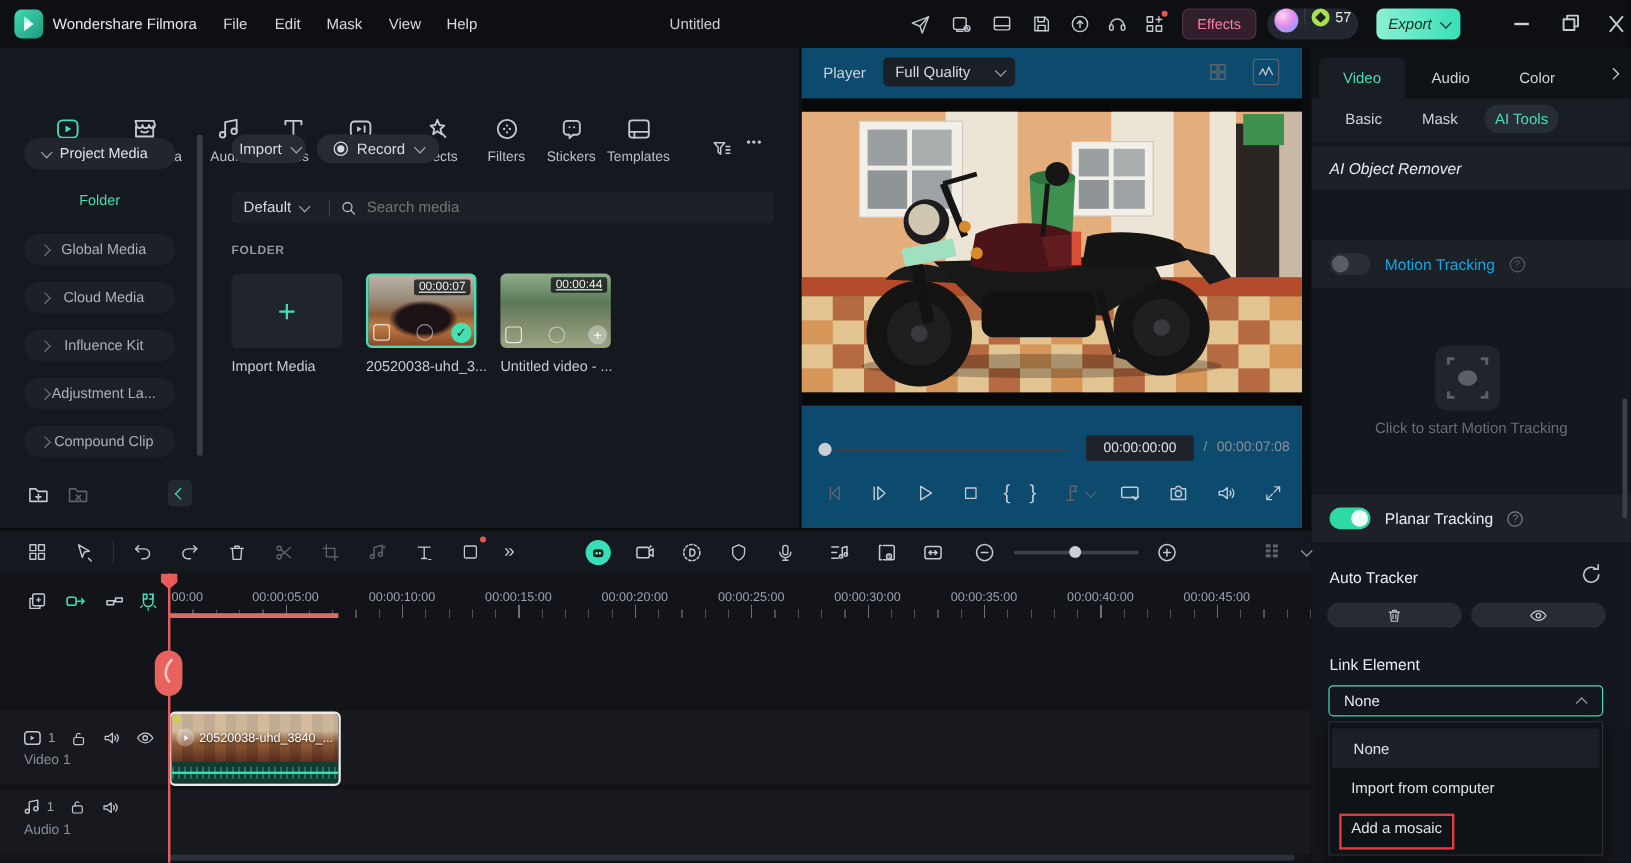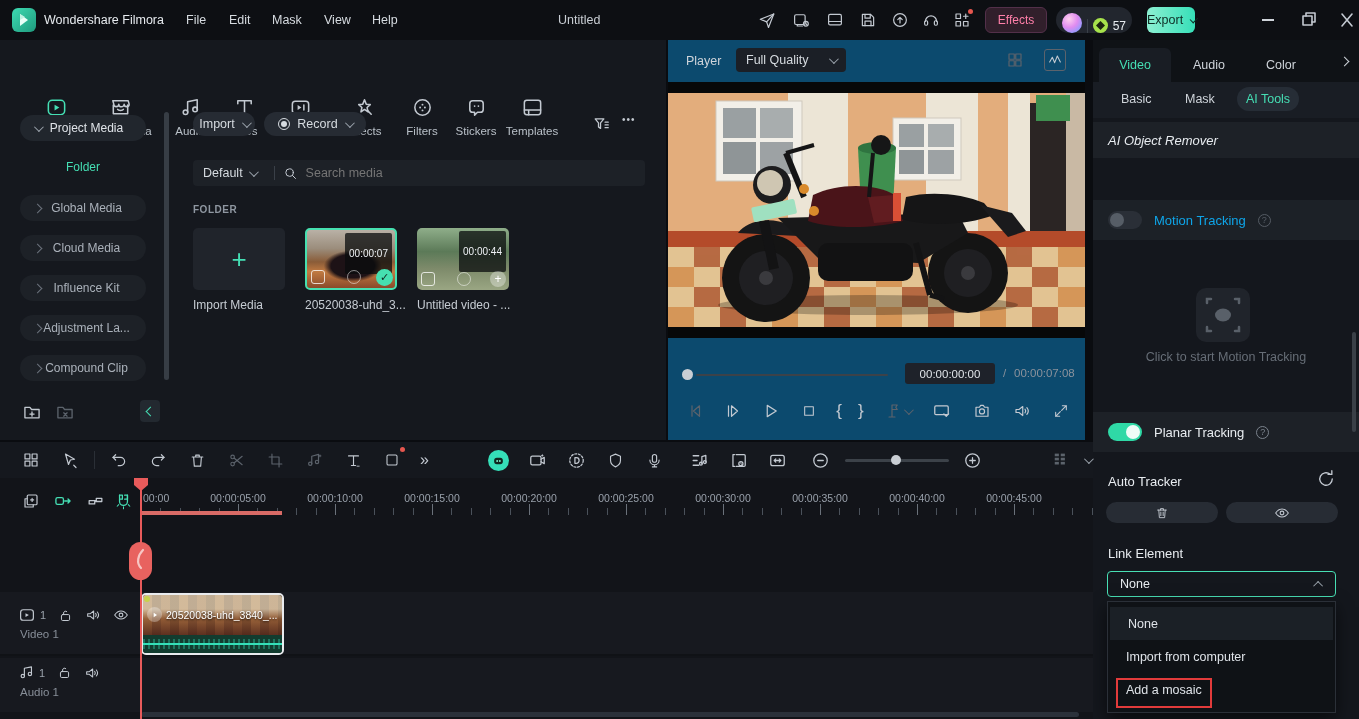--- a/index.html
+++ b/index.html
@@ -23,21 +23,21 @@
   .panel { background:#15181e; }
   .pill-btn { background:#262b33; border-radius:12px; color:#d6dbe0; display:flex; align-items:center; justify-content:center; gap:7px; }
   .dim-t { color:#8b929c; }
   .menu-item { color:#d6dbe0; cursor:default; }
   .navcol { position:absolute; top:56px; width:64px; display:flex; flex-direction:column; align-items:center; gap:6px; color:#b9c0c8; font-size:11.5px; }
   .navcol.active { color:#45dfb4; }
   .side-item { position:absolute; left:20px; width:126px; height:26px; border-radius:13px; background:#1d2127; display:flex; align-items:center; color:#aab1ba; font-size:12px; }
   .side-item .lbl { flex:1; text-align:center; padding-right:14px; }
   .thumb { position:absolute; width:92px; height:62px; border-radius:5px; overflow:hidden; }
   .thumb-label { position:absolute; font-size:12px; color:#c6ccd3; width:100px; white-space:nowrap; overflow:hidden; }
-  .dur-badge { position:absolute; top:3px; right:3px; background:rgba(10,12,14,.75); color:#eef1f4; font-size:10px; padding:15px 4px; border-radius:2px; }
+  .dur-badge { position:absolute; top:3px; right:3px; background:rgba(10,12,14,.75); color:#eef1f4; font-size:10px; padding:1px 4px; border-radius:2px;text-decoration:underline; }
   .mini-ic { position:absolute; bottom:4px; width:14px; height:14px; border:1.3px solid rgba(255,255,255,.85); border-radius:3px; opacity:.9; }
   .toggle { width:34px; height:18px; border-radius:9px; position:relative; }
   .toggle .knob { position:absolute; top:2px; width:14px; height:14px; border-radius:50%; }
   .tl-icon { display:flex; align-items:center; justify-content:center; width:30px; height:30px; }
   .ruler-label { position:absolute; top:0; width:80px; text-align:center; font-size:10.5px; color:#99a1ab; }
   .track-lbl { font-size:11.5px; color:#878e98; }
   .prop-row-label { font-size:13px; color:#e8ecf0; }
   .menu-opt { height:33px; display:flex; align-items:center; padding-left:18px; font-size:12.5px; color:#dfe3e8; }
   .qmark { display:inline-flex; align-items:center; justify-content:center; width:13px; height:13px; border:1.2px solid #7a828c; border-radius:50%; font-size:9px; color:#7a828c; }
 </style>
@@ -90,31 +90,31 @@
         <rect x="4" y="4" width="6" height="6"></rect>
         <rect x="4" y="14" width="6" height="6"></rect>
         <rect x="14" y="14" width="6" height="6"></rect>
         <path d="M14 7h6M17 4v6"></path>
       </svg>
     <span class="abs" style="right:-2px;top:-2px;width:5px;height:5px;border-radius:50%;background:#e6574f;"></span></div>
 
   <div class="abs" style="left:985px;top:7px;width:62px;height:26px;border-radius:6px;background:#311f2b;border:1px solid #53304a;display:flex;align-items:center;justify-content:center;">
     <span style="color:#ff7fa9;font-size:12px;">Effects</span>
   </div>
-  <div class="abs" style="left:1056px;top:7px;width:76px;height:26px;border-radius:13px;background:#22262e;display:flex;align-items:flex-end;padding:0 6px;gap:5px;">
+  <div class="abs" style="left:1056px;top:7px;width:76px;height:26px;border-radius:13px;background:#22262e;display:flex;align-items:flex-start;padding:0 6px;gap:5px;">
     <span style="width:20px;height:20px;border-radius:50%;background:radial-gradient(circle at 35% 30%,#ffd1ef,#e08cf0 45%,#8f9bff 80%);"></span>
     <span style="width:1px;height:14px;background:#3a4048;"></span>
     <span style="width:15px;height:15px;border-radius:50%;background:#a6e24b;display:inline-flex;align-items:center;justify-content:center;">
       <svg width="9" height="9" viewBox="0 0 10 10">
           <path d="M5 0L10 5 5 10 0 5z" fill="#1c2410"></path>
         </svg>
       </span>
     <span style="color:#e8ecf0;font-size:12px;">57</span>
   </div>
-  <div class="abs" style="left:1147px;top:7px;width:48px;height:26px;border-radius:6px;background:linear-gradient(90deg,#8cf0d2,#36dfb8);display:flex;align-items:center;justify-content:flex-start;gap:7px;">
+  <div class="abs" style="left:1147px;top:7px;width:70px;height:26px;border-radius:6px;background:linear-gradient(90deg,#8cf0d2,#36dfb8);display:flex;align-items:center;justify-content:center;gap:7px;font-style:italic;">
     <span style="color:#0e2c24;font-size:12.5px;">Export</span>
     <span class="chev down" style="border-color:#0e2c24;"></span>
   </div>
   <div class="abs" style="left:1254px;top:10px;width:28px;height:20px;display:flex;align-items:center;justify-content:center;">
       <span style="width:12px;height:1.5px;background:#cfd4da;display:block;"></span>
     </div>
   <div class="abs" style="left:1294px;top:10px;width:28px;height:20px;"><svg width="28" height="20" viewBox="0 0 28 20" class="ic">
         <rect x="9" y="6" width="9" height="9"></rect>
         <path d="M12 6V3h9v9h-3"></path>
       </svg></div>

